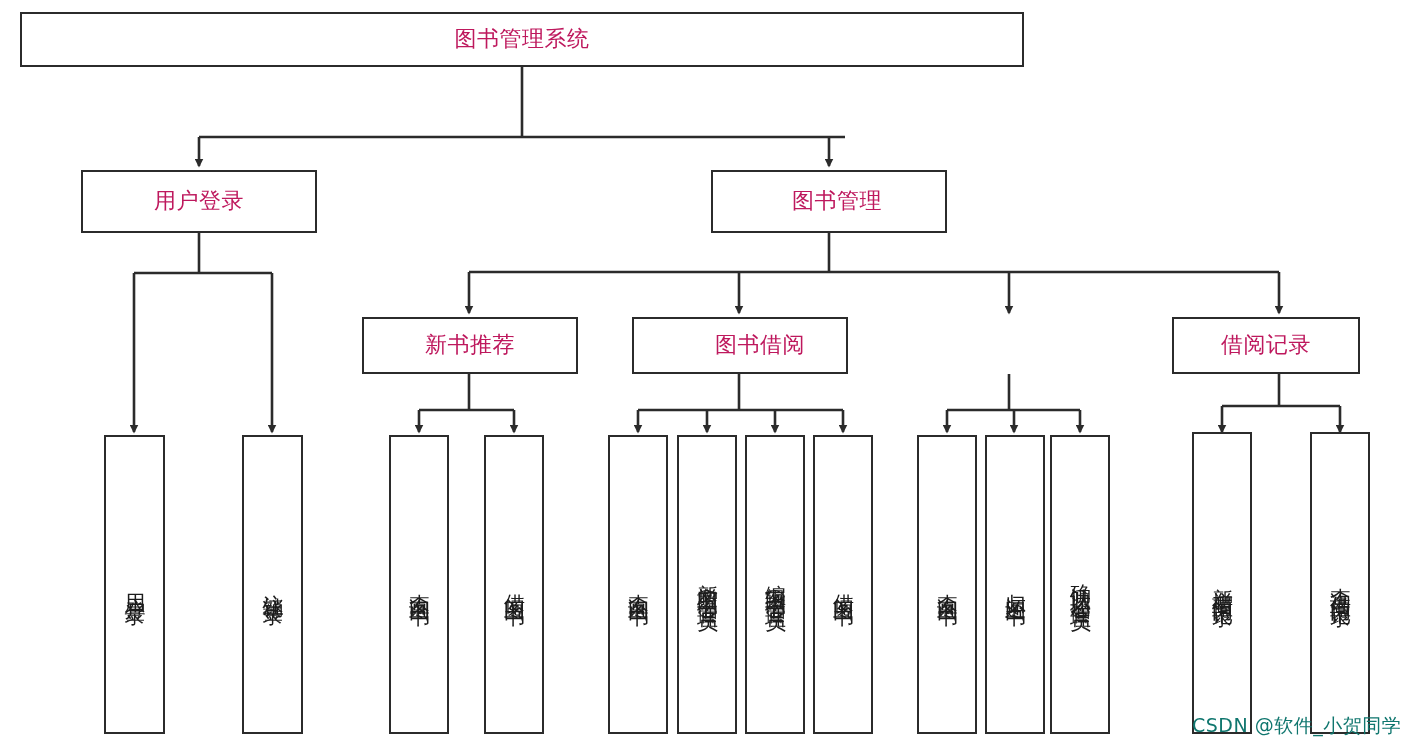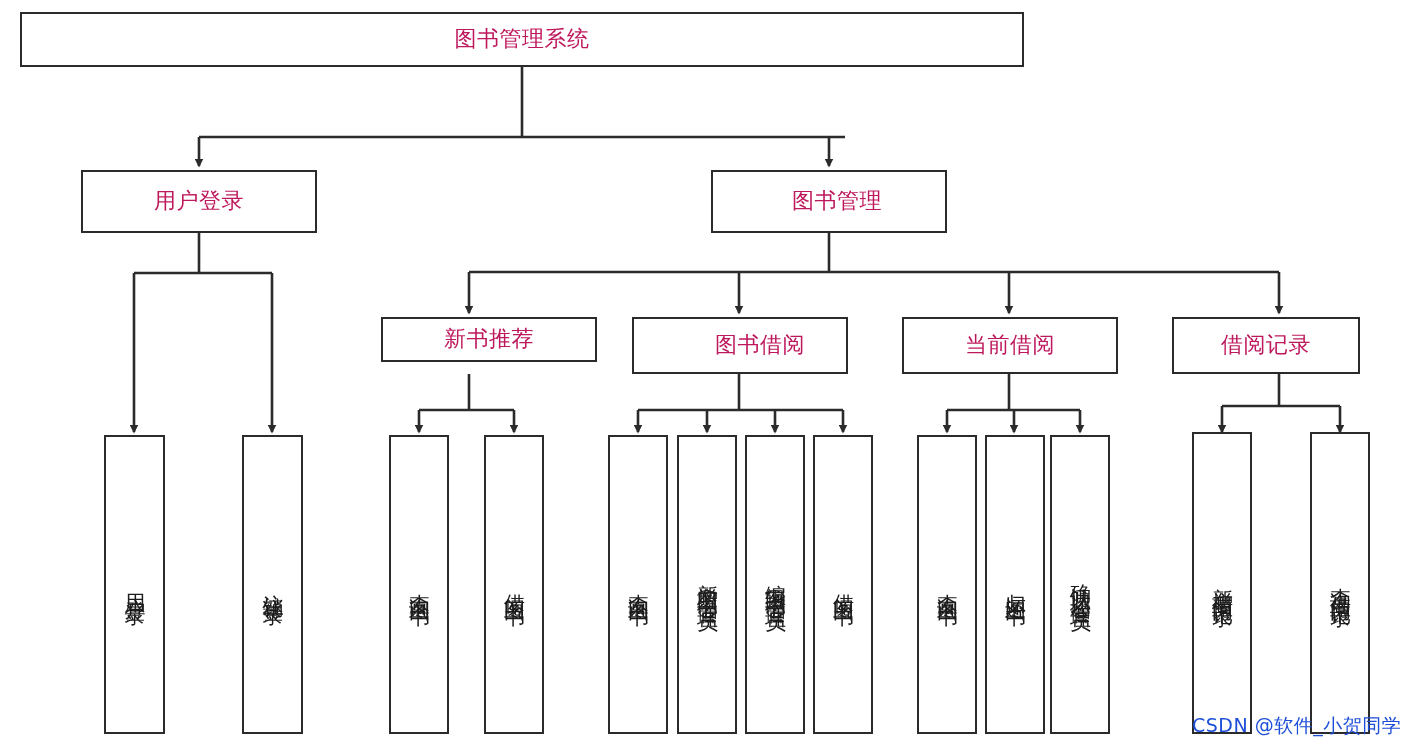--- a/index.html
+++ b/index.html
@@ -49,21 +49,21 @@
     letter-spacing: 4px;
     line-height: 1;
     white-space: nowrap;
   }
   .leaf-box {
     align-items: center;
   }
   .watermark {
     position: absolute;
     font-size: 19px;
-    color: #1d4ed8;
+    color: #0f766e;
     white-space: nowrap;
     letter-spacing: 0.5px;
   }
 </style>
 </head>
 <body>
 
 <div id="diagram-root">
 
   <svg id="diagram-svg" viewBox="0 0 1405 747" xmlns="http://www.w3.org/2000/svg">
@@ -121,28 +121,25 @@
     <span class="node-label-h">图书管理系统</span>
   </div>
 
   <div class="node-box" style="left:81px; top:170px; width:236px; height:63px;">
     <span class="node-label-h">用户登录</span>
   </div>
   <div class="node-box" style="left:711px; top:170px; width:236px; height:63px;padding-left:16px;">
     <span class="node-label-h">图书管理</span>
   </div>
 
-  <div class="node-box" style="left:381px; top:317px; width:216px; height:45px;">
+  <div class="node-box" style="left:362px; top:317px; width:216px; height:57px;">
     <span class="node-label-h">新书推荐</span>
   </div>
   <div class="node-box" style="left:632px; top:317px; width:216px; height:57px;padding-left:40px;">
     <span class="node-label-h">图书借阅</span>
-  </div>
-  <div class="node-box" style="left:902px; top:317px; width:216px; height:57px;">
-    <span class="node-label-h">当前借阅</span>
   </div>
   <div class="node-box" style="left:1172px; top:317px; width:188px; height:57px;">
     <span class="node-label-h">借阅记录</span>
   </div>
 
   <div class="node-box leaf-box" style="left:104px; top:435px; width:61px; height:299px;">
     <span class="node-label-v">用户登录</span>
   </div>
   <div class="node-box leaf-box" style="left:242px; top:435px; width:61px; height:299px;">
     <span class="node-label-v">注销登录</span>

